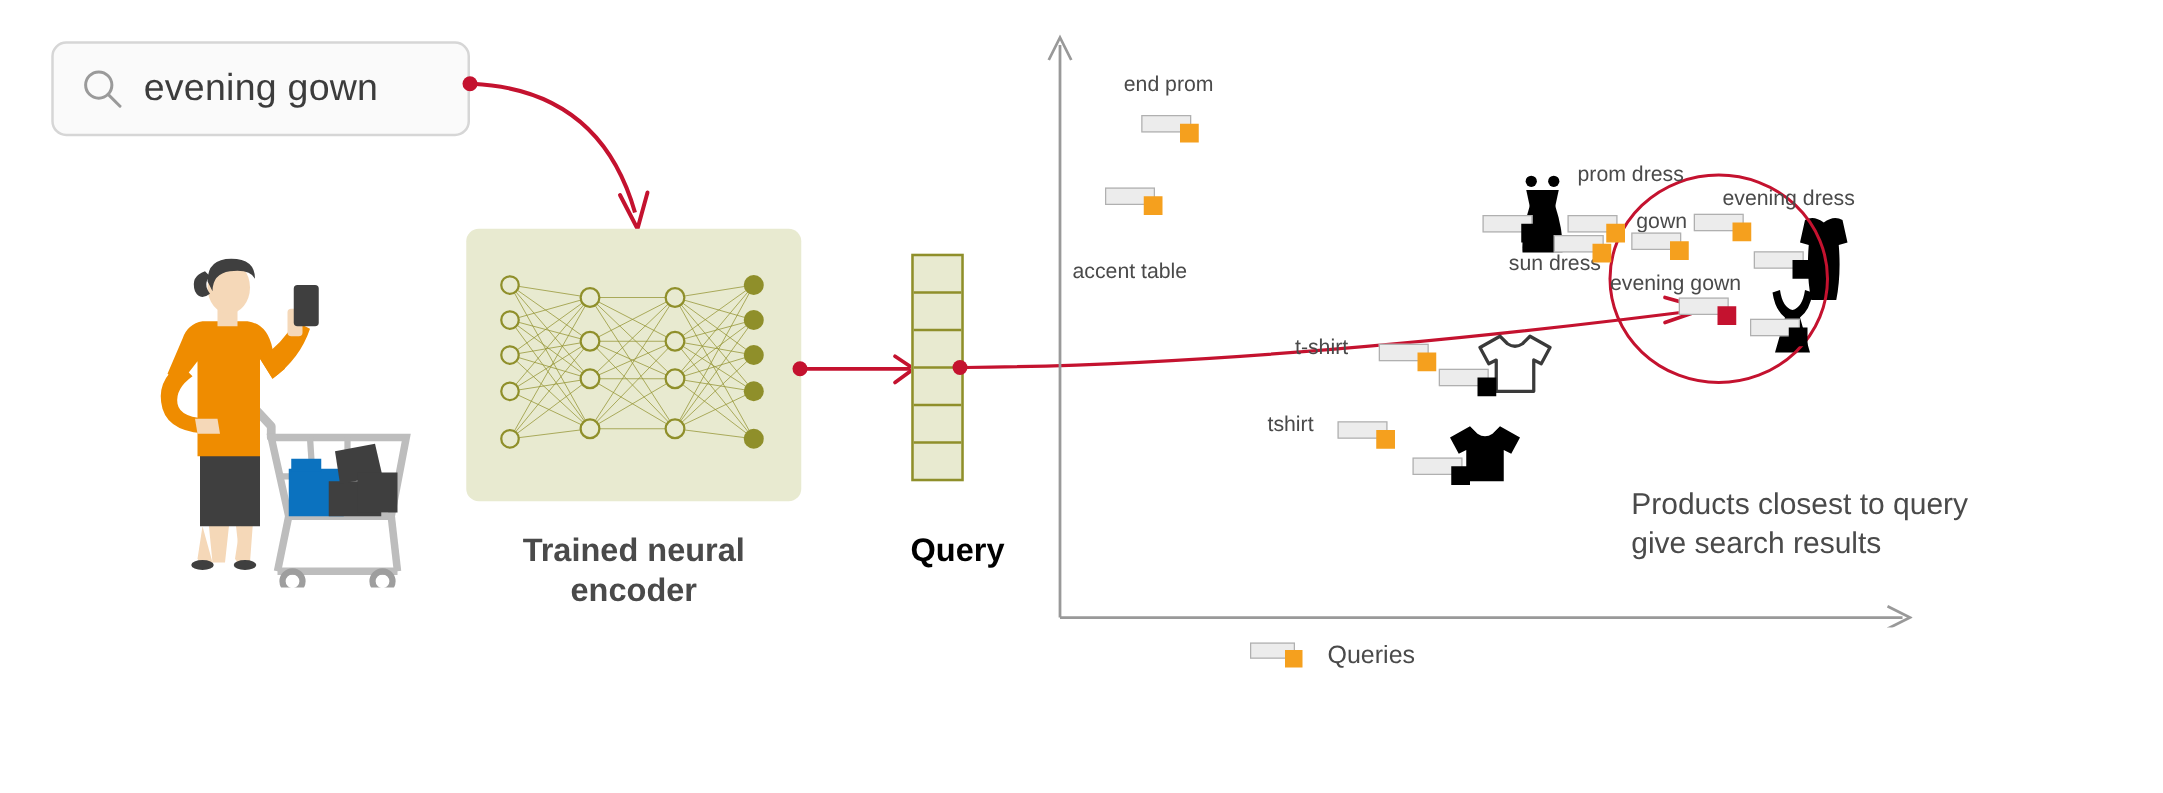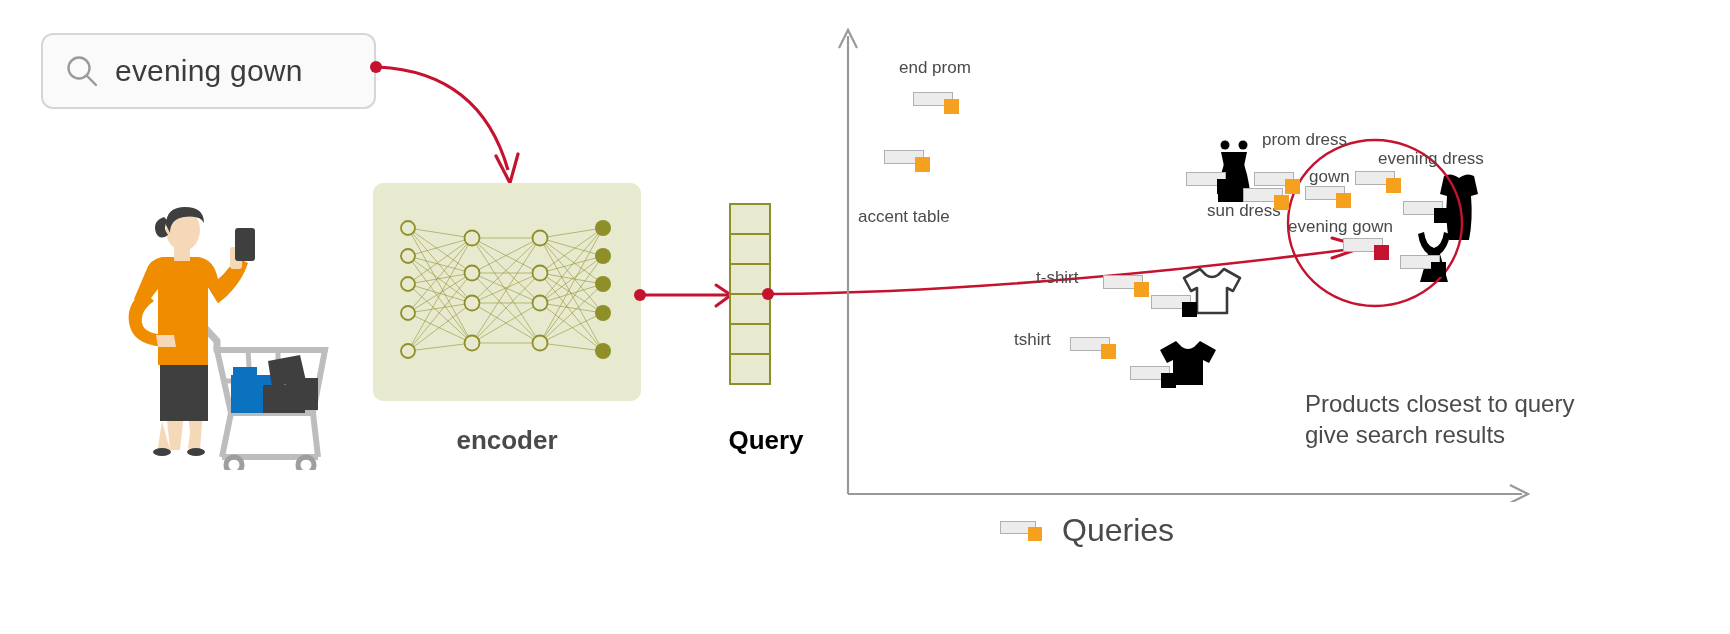--- a/index.html
+++ b/index.html
@@ -40,21 +40,21 @@
   .marker .bar{position:absolute;left:0;top:0;width:40px;height:14px;
      background:#ececec;border:1.5px solid #b0b0b0;box-sizing:border-box;}
   .marker .sq{position:absolute;left:31px;top:7px;width:15px;height:15px;}
   .marker.q .sq{background:#f5a01e;}
   .marker.p .sq{background:#000000;}
   .marker.hit .sq{background:#c4122f;}
 
   
   #legend{left:1000px;top:512px;display:flex;align-items:center;gap:36px;}
   .legend-item{display:flex;align-items:center;gap:14px;}
-  .legend-item .lbl{font-size:32px;color:#4a4a4a;}
+  .legend-item .lbl{font-size:20px;color:#4a4a4a;}
   .legend-swatch{position:relative;width:48px;height:24px;}
   .legend-swatch .bar{position:absolute;left:0;top:2px;width:36px;height:13px;
     background:#ececec;border:1.5px solid #b0b0b0;box-sizing:border-box;}
   .legend-swatch .sq{position:absolute;left:28px;top:8px;width:14px;height:14px;}
   .legend-swatch.q .sq{background:#f5a01e;}
   .legend-swatch.p .sq{background:#000000;}
 </style>
 </head>
 <body>
 
@@ -202,20 +202,21 @@
   </g>
   <g fill="#8f8f2a">
     <circle cx="203" cy="10" r="8"></circle>
       <circle cx="203" cy="38" r="8"></circle>
       <circle cx="203" cy="66" r="8"></circle>
     <circle cx="203" cy="95" r="8"></circle>
       <circle cx="203" cy="133" r="8"></circle>
   </g>
 </svg>
 <div class="abs" id="encoder-caption">
+  <div>Trained neural</div>
   <div>encoder</div>
 </div>
 
 <svg class="abs" style="left:632px;top:280px;width:105px;height:34px" viewBox="0 0 105 34">
   <circle cx="8" cy="15" r="6" fill="#c4122f"></circle>
   <line x1="10" y1="15" x2="96" y2="15" stroke="#c4122f" stroke-width="3"></line>
   <path d="M84 5 L99 15 L84 26" fill="none" stroke="#c4122f" stroke-width="3" stroke-linecap="round"></path>
 </svg>
 
 <div class="abs" id="query-vector">

